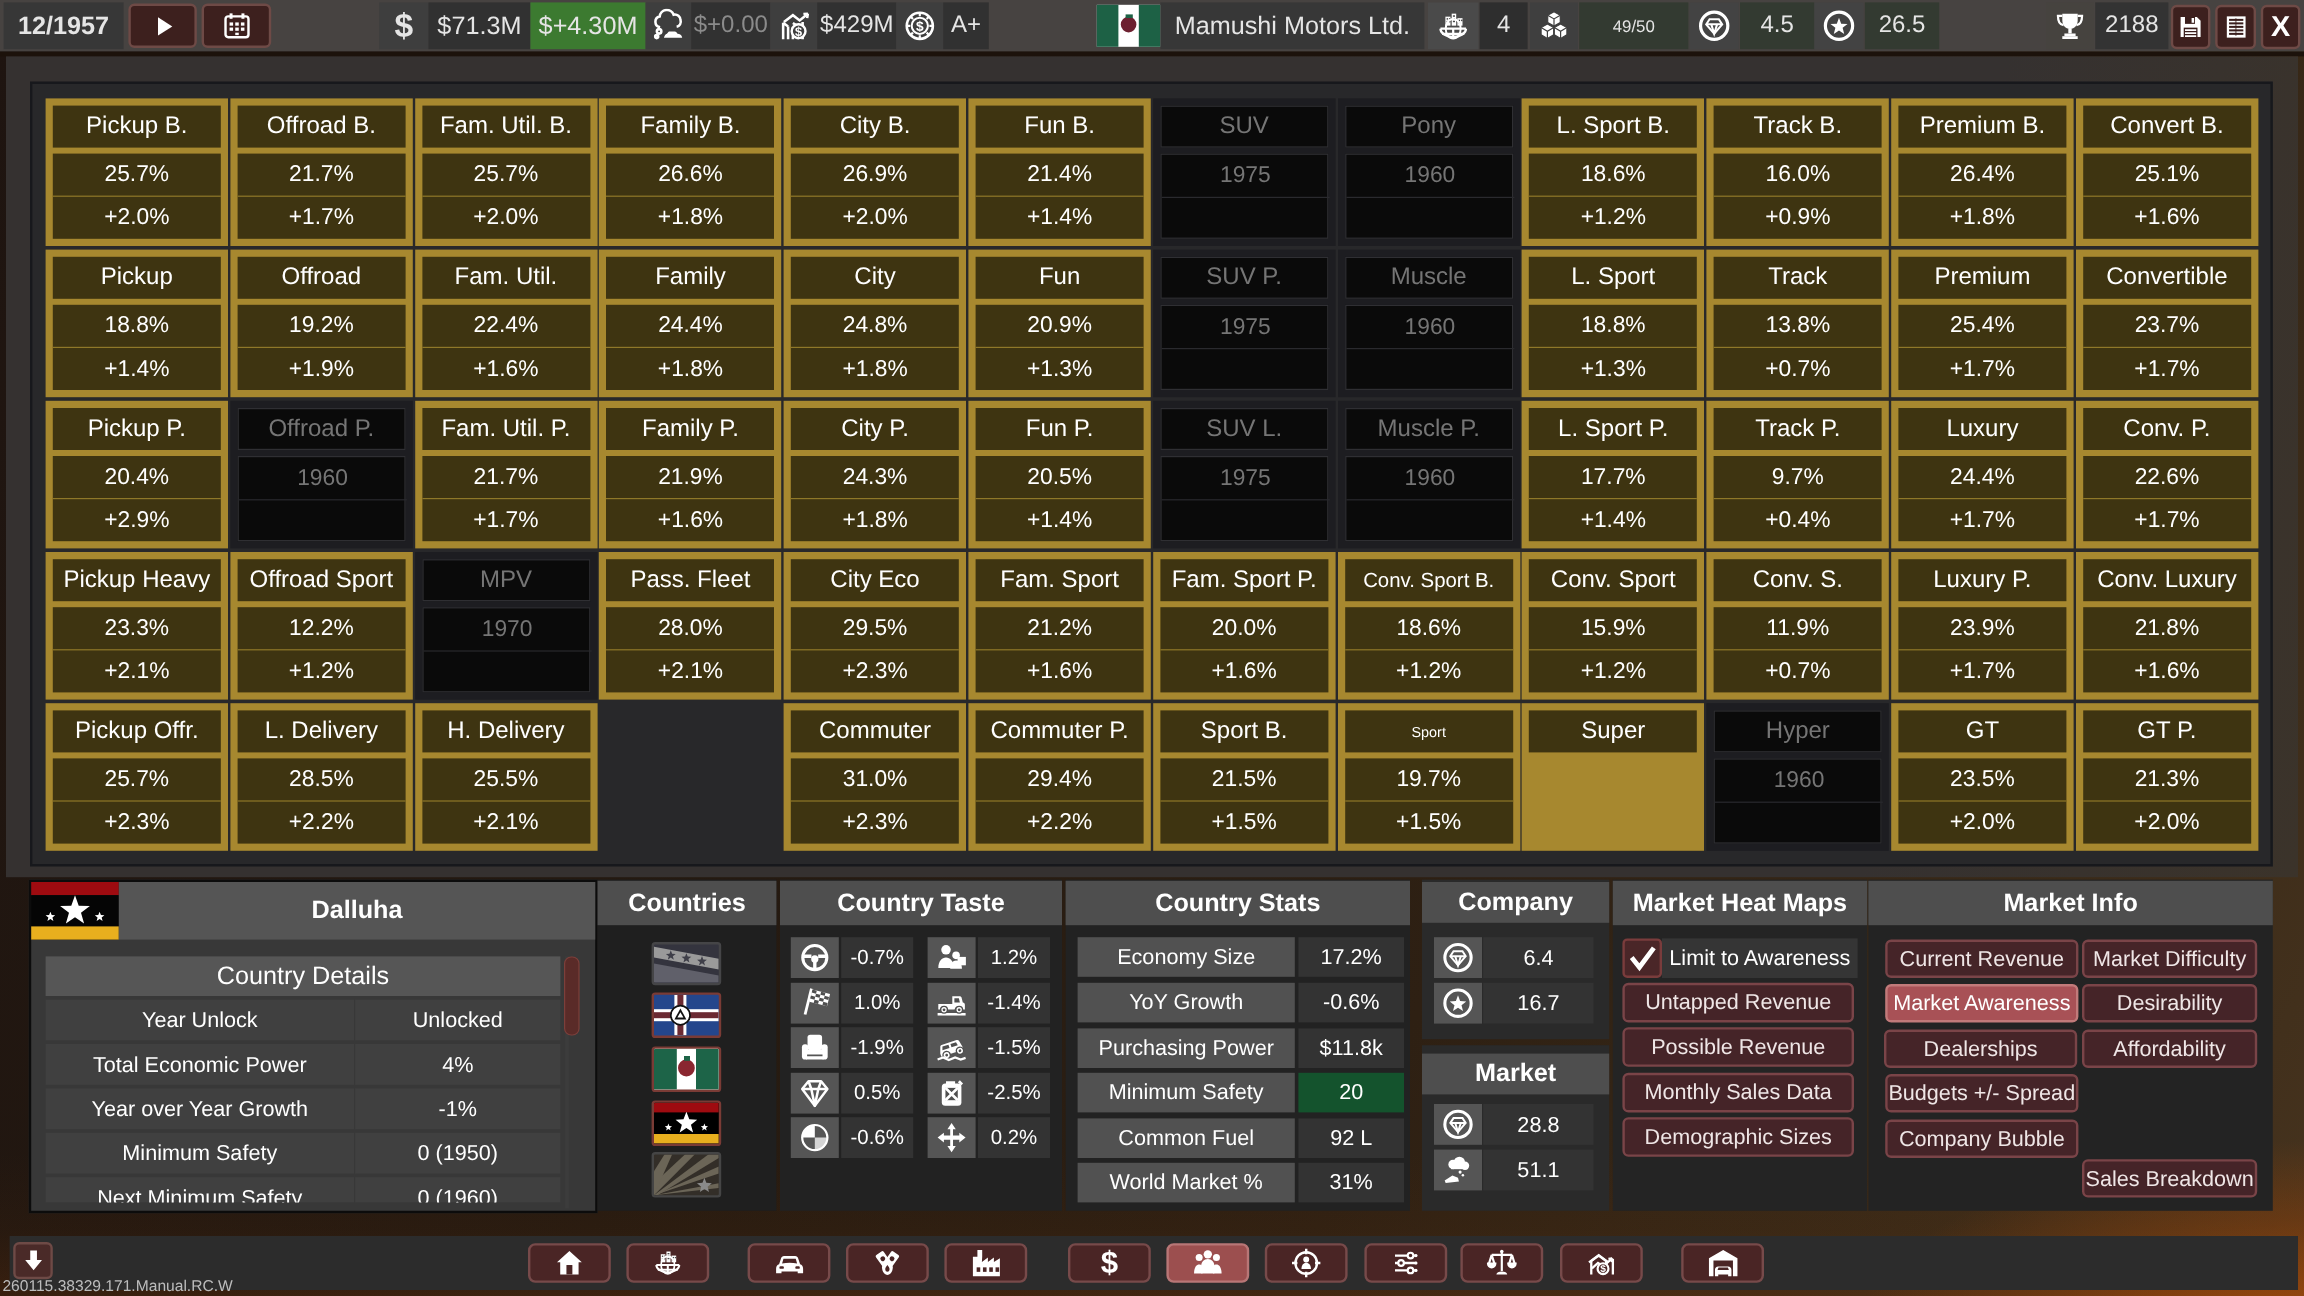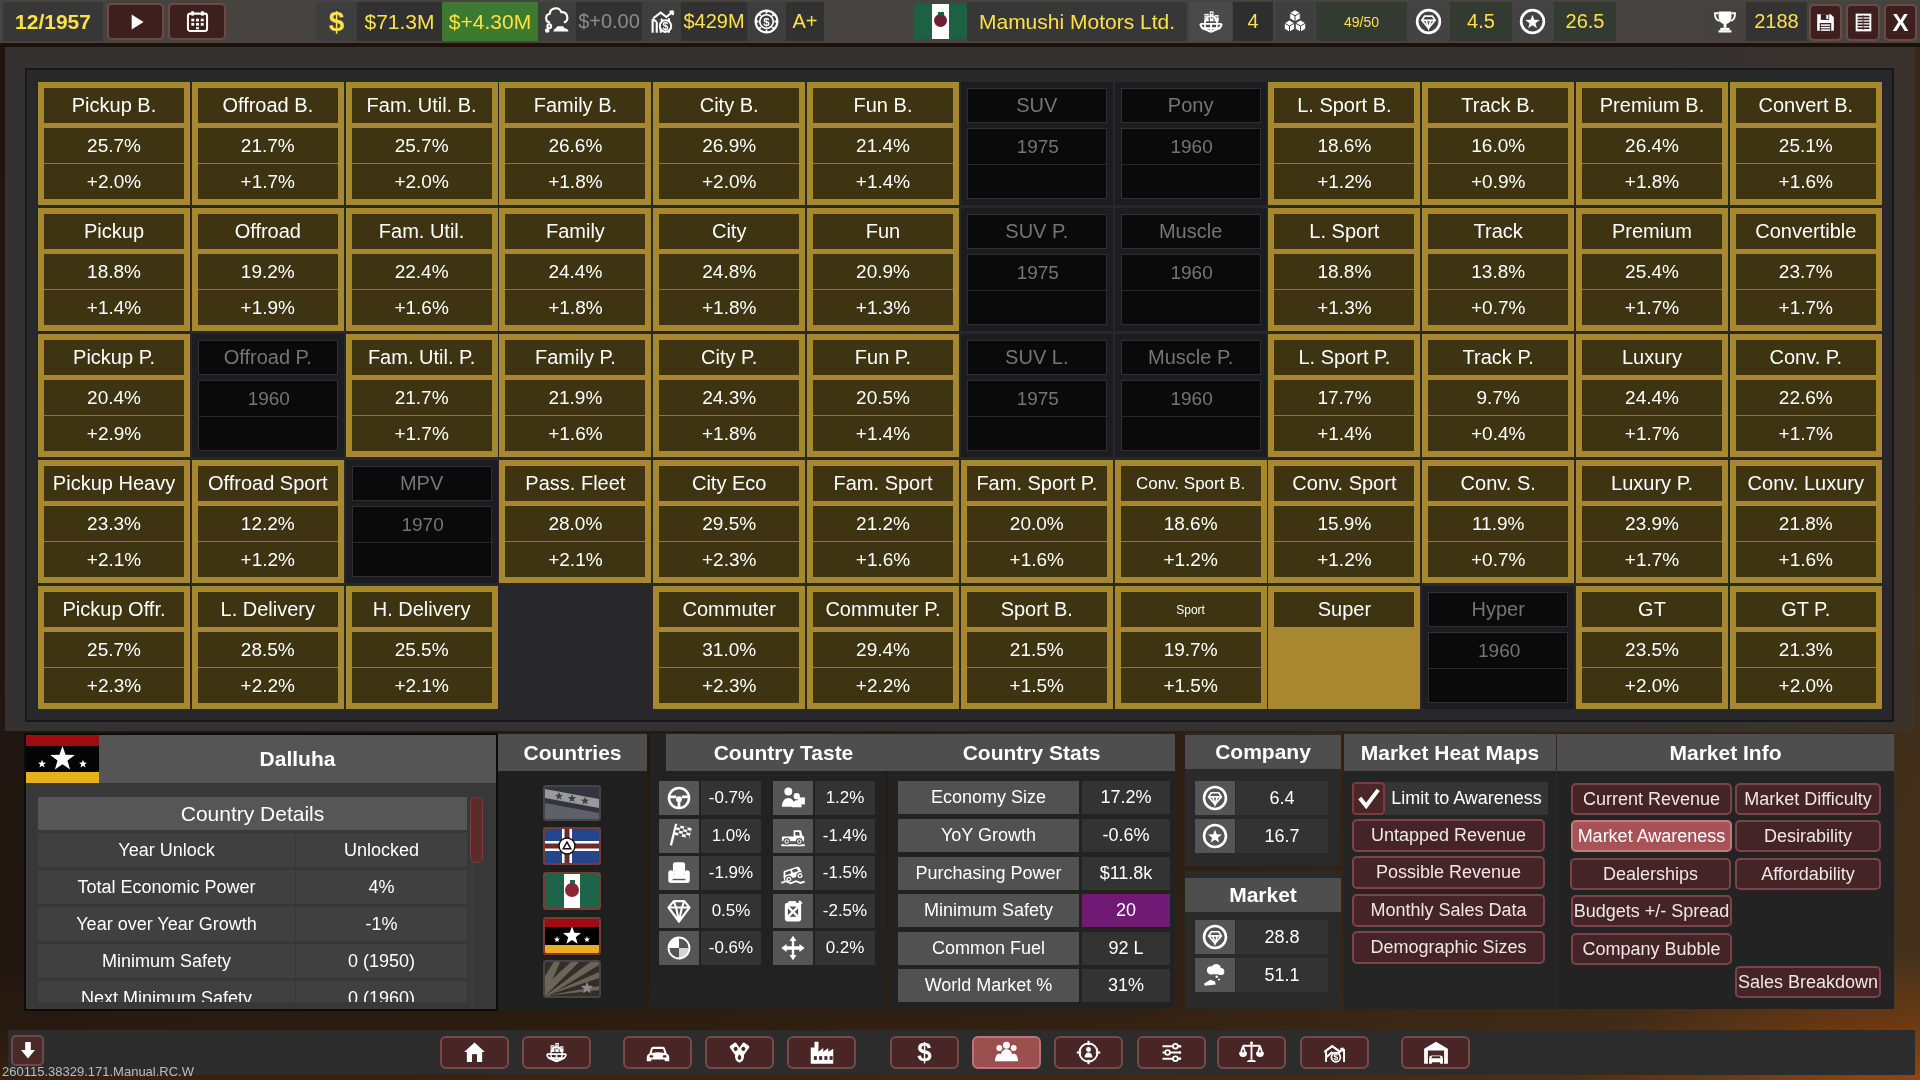--- a/index.html
+++ b/index.html
@@ -1,21 +1,21 @@
 <!DOCTYPE html>
 <html><head><meta charset="utf-8"><style>
 *{margin:0;padding:0;box-sizing:border-box}
 html,body{width:1920px;height:1080px;overflow:hidden;font-family:"Liberation Sans",sans-serif;background:#000}
 #root{position:absolute;left:0;top:0;width:1920px;height:1080px;overflow:hidden;
 background:
 radial-gradient(26% 20% at 101% 104%, rgba(200,85,5,0.72) 0%, rgba(150,68,10,0.4) 50%, rgba(90,50,18,0) 80%),
 linear-gradient(0deg, rgba(130,58,9,0.24) 0%, rgba(90,45,10,0.12) 5%, rgba(0,0,0,0) 11%),
 linear-gradient(115deg,#1e1410 0%,#251a11 40%,#2e2013 65%,#3a2a18 85%,#46331e 100%),#261c13;}
 .abs{position:absolute}
-.tb-seg{position:absolute;top:2px;height:39px;display:flex;align-items:center;justify-content:center;color:#fde047}
+.tb-seg{position:absolute;top:2px;height:39px;display:flex;align-items:center;justify-content:center;color:#e5e5e5}
 .redbtn{position:absolute;background:#3d201e;border:2px solid #6e4a46;border-radius:5px;display:flex;align-items:center;justify-content:center}
 .cell{position:absolute;width:152px;height:123px;background:#a7882f}
 .cellt{position:absolute;left:6px;top:6px;width:140px;height:35px;background:#3e3411;color:#fff;
  font-weight:normal;font-size:20px;display:flex;align-items:center;justify-content:center;white-space:nowrap}
 .cellv{position:absolute;left:6px;top:46px;width:140px;height:71px;background:#3e3411;color:#fff;font-size:19px}
 .cv1,.cv2{position:absolute;left:0;width:140px;height:35px;display:flex;align-items:center;justify-content:center}
 .cv1{top:0}.cv2{top:36px}
 .cellv .div{position:absolute;left:0;top:35px;width:140px;height:1px;background:#8f7829}
 .lk .cellt{background:#0a0a0a;color:#757575;border:1px solid #2f2f33}
 .lk .cellv{background:#0a0a0a;color:#757575;border:1px solid #2f2f33}
@@ -629,21 +629,21 @@
 <g fill="#6b6557">
             <polygon points="0,34 3,34 54,3 54,-2 48,-2"></polygon>
             <polygon points="0,34 36,-2 28,-2 0,24"></polygon>
             <polygon points="0,34 16,-2 10,-2 0,14"></polygon>
             <polygon points="0,34 54,16 54,10"></polygon>
             <polygon points="0,34 54,28 54,24"></polygon>
           </g>
 <polygon points="42.0,19.5 43.6,23.7 48.2,24.0 44.7,26.9 45.8,31.3 42.0,28.8 38.2,31.3 39.3,26.9 35.8,24.0 40.4,23.7" fill="#8a8a8a"></polygon>
         </svg></div>
     </div><div class="abs" style="left:650px;top:733px;width:235px;height:276px;background:#222222">
-      <div class="hdr" style="left:16px;top:1px;width:235px;height:37px;font-size:21px">Country Taste</div>
+      <div class="hdr" style="left:0;top:1px;width:235px;height:37px;font-size:21px">Country Taste</div>
       <div class="tile" style="left:9px;top:48px;width:40px;height:34px;background:#555555">
         <svg width="28" height="28" viewBox="0 0 24 24" style="">
           <circle cx="12" cy="12" r="8.6" fill="none" stroke="#ffffff" stroke-width="2.2"></circle>
           <circle cx="12" cy="13" r="2.6" fill="#ffffff"></circle>
           <path d="M3.6 11h6M14.4 11h6M12 14v7" stroke="#ffffff" stroke-width="2.4"></path>
         </svg>
       </div>
       <div class="tile" style="left:51px;top:48px;width:60px;height:34px;background:#333333;font-size:17px">-0.7%</div>
       <div class="tile" style="left:123px;top:48px;width:40px;height:34px;background:#555555">
         <svg width="28" height="28" viewBox="0 0 24 24" style="">
@@ -755,21 +755,21 @@
       <div class="tile" style="left:165px;top:198px;width:60px;height:34px;background:#333333;font-size:17px">0.2%</div>
     </div><div class="abs" style="left:888px;top:733px;width:287px;height:276px;background:#222222">
       <div class="hdr" style="left:0;top:1px;width:287px;height:37px;font-size:21px">Country Stats</div>
       <div class="tile" style="left:10px;top:48px;width:181px;height:33px;background:#515151;font-size:18px">Economy Size</div>
       <div class="tile" style="left:194px;top:48px;width:88px;height:33px;background:#333333;font-size:18px">17.2%</div>
       <div class="tile" style="left:10px;top:86px;width:181px;height:33px;background:#515151;font-size:18px">YoY Growth</div>
       <div class="tile" style="left:194px;top:86px;width:88px;height:33px;background:#333333;font-size:18px">-0.6%</div>
       <div class="tile" style="left:10px;top:124px;width:181px;height:33px;background:#515151;font-size:18px">Purchasing Power</div>
       <div class="tile" style="left:194px;top:124px;width:88px;height:33px;background:#333333;font-size:18px">$11.8k</div>
       <div class="tile" style="left:10px;top:161px;width:181px;height:33px;background:#515151;font-size:18px">Minimum Safety</div>
-      <div class="tile" style="left:194px;top:161px;width:88px;height:33px;background:#701a75;font-size:18px">20</div>
+      <div class="tile" style="left:194px;top:161px;width:88px;height:33px;background:#14532d;font-size:18px">20</div>
       <div class="tile" style="left:10px;top:199px;width:181px;height:33px;background:#515151;font-size:18px">Common Fuel</div>
       <div class="tile" style="left:194px;top:199px;width:88px;height:33px;background:#333333;font-size:18px">92 L</div>
       <div class="tile" style="left:10px;top:236px;width:181px;height:33px;background:#515151;font-size:18px">World Market %</div>
       <div class="tile" style="left:194px;top:236px;width:88px;height:33px;background:#333333;font-size:18px">31%</div>
     </div><div class="abs" style="left:1185px;top:733px;width:156px;height:133px;background:#2a2a2a">
       <div class="hdr" style="left:0;top:2px;width:156px;height:34px;font-size:21px">Company</div>
       <div class="tile" style="left:10px;top:48px;width:40px;height:34px;background:#555555">
         <svg width="28" height="28" viewBox="0 0 24 24" style="">
           <circle cx="12" cy="12" r="9.4" fill="none" stroke="#ffffff" stroke-width="2.2"></circle>
           <g fill="none" stroke="#ffffff" stroke-width="1.4">

